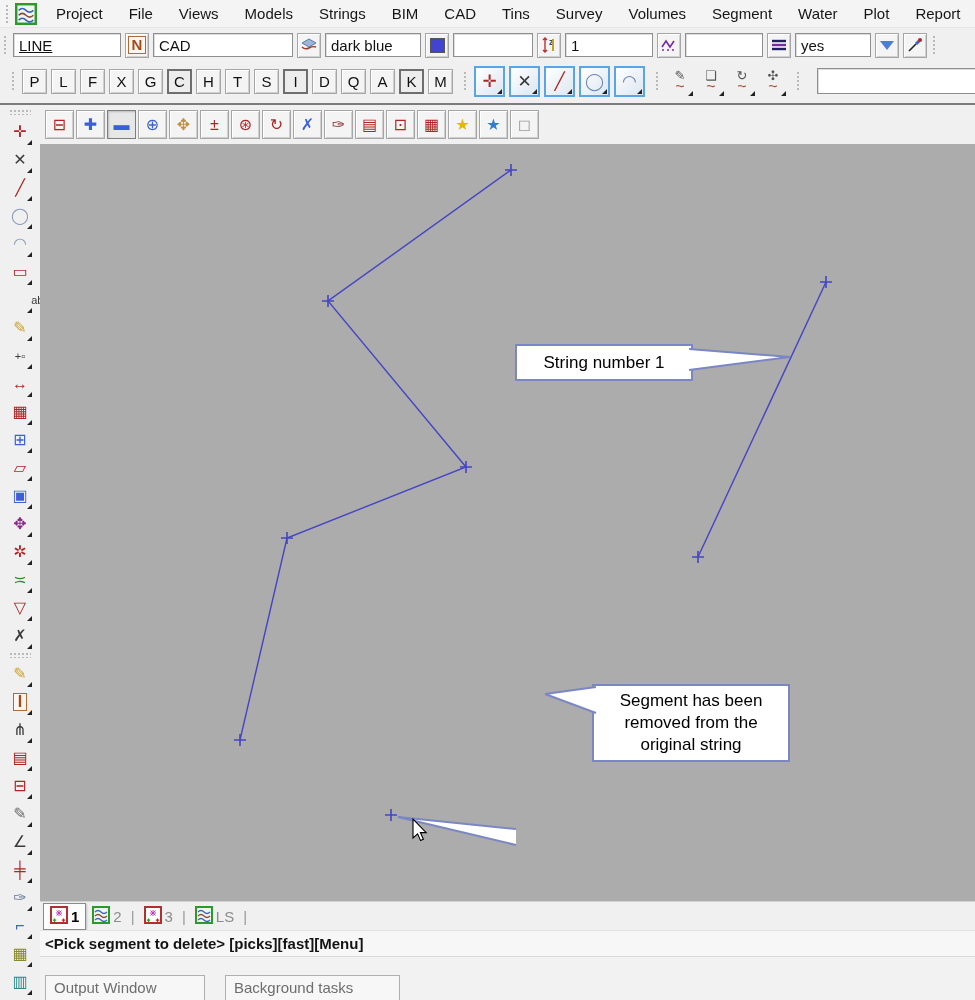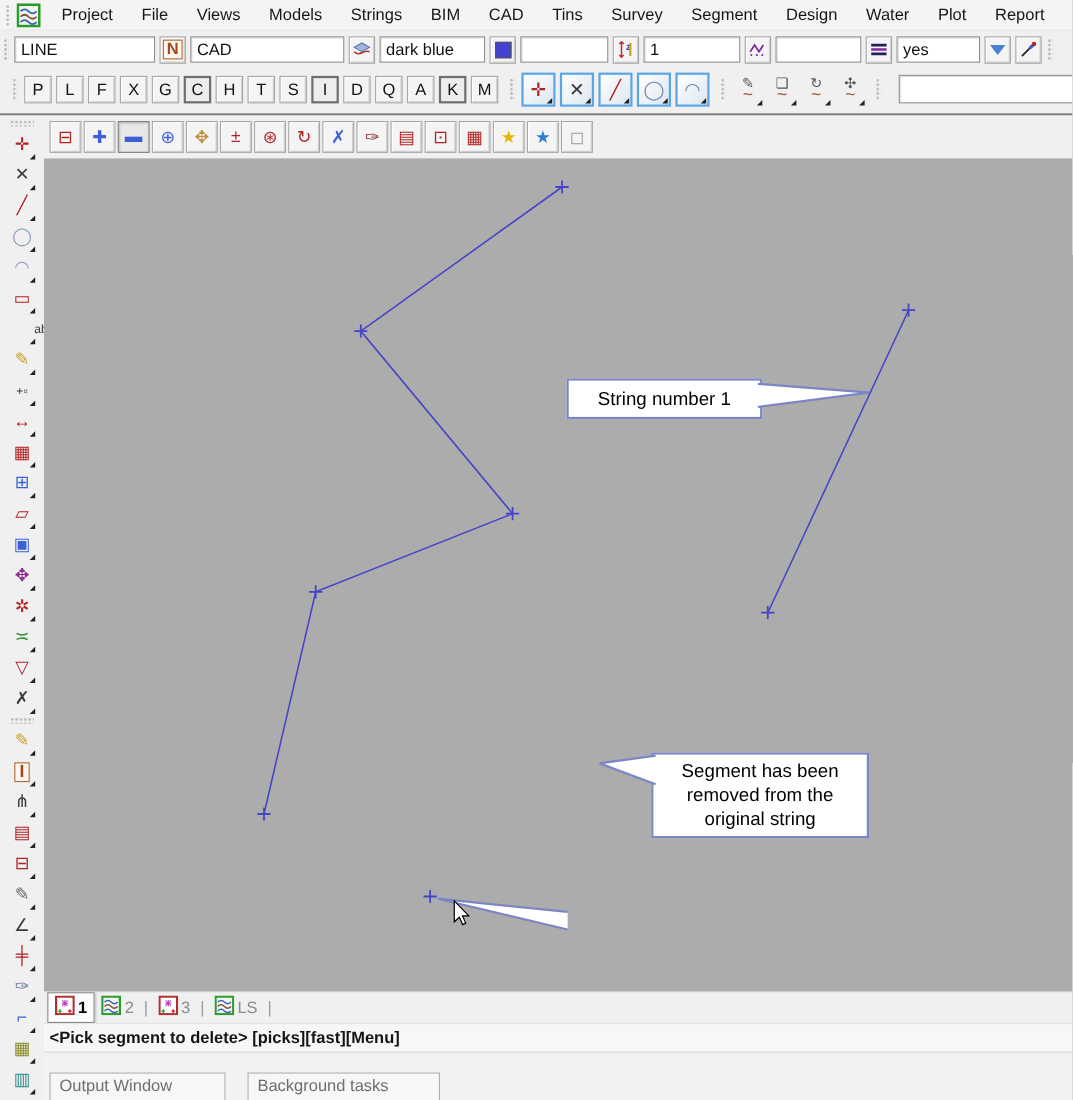--- a/index.html
+++ b/index.html
@@ -82,32 +82,32 @@
     <div id="menu-items" style="display:flex;align-items:center;">
         <span class="menu-item">Project</span>
         <span class="menu-item">File</span>
         <span class="menu-item">Views</span>
         <span class="menu-item">Models</span>
         <span class="menu-item">Strings</span>
         <span class="menu-item">BIM</span>
         <span class="menu-item">CAD</span>
         <span class="menu-item">Tins</span>
         <span class="menu-item">Survey</span>
+        <span class="menu-item">Volumes</span>
         <span class="menu-item">Segment</span>
-        <span class="menu-item">Design</span>
         <span class="menu-item">Water</span>
         <span class="menu-item">Plot</span>
         <span class="menu-item">Report</span>
         <span class="menu-item">Utilities</span>
       </div>
   </div>
 
   <div class="toolbar attr-toolbar">
     <span class="vgrip"></span>
-    <input class="tb-input" style="width: 128px;" value="LINE">
+    <input class="tb-input" style="width: 108px; text-decoration: underline;" value="LINE">
     <div class="btn3d tb-btn">
         <span class="n-label">N</span>
       </div>
     <input class="tb-input" style="width: 140px;" value="CAD">
     <div class="btn3d tb-btn">
       <svg width="18" height="14" viewBox="0 0 18 14">
           <polygon points="2,5 9,1 16,5 9,9" fill="#9fb6d9" stroke="#5a7aaa"></polygon>
           <path d="M2 9 Q5 12 9 10 T16 9" fill="none" stroke="#a33a2a" stroke-width="1.4"></path>
         </svg>
     </div>

